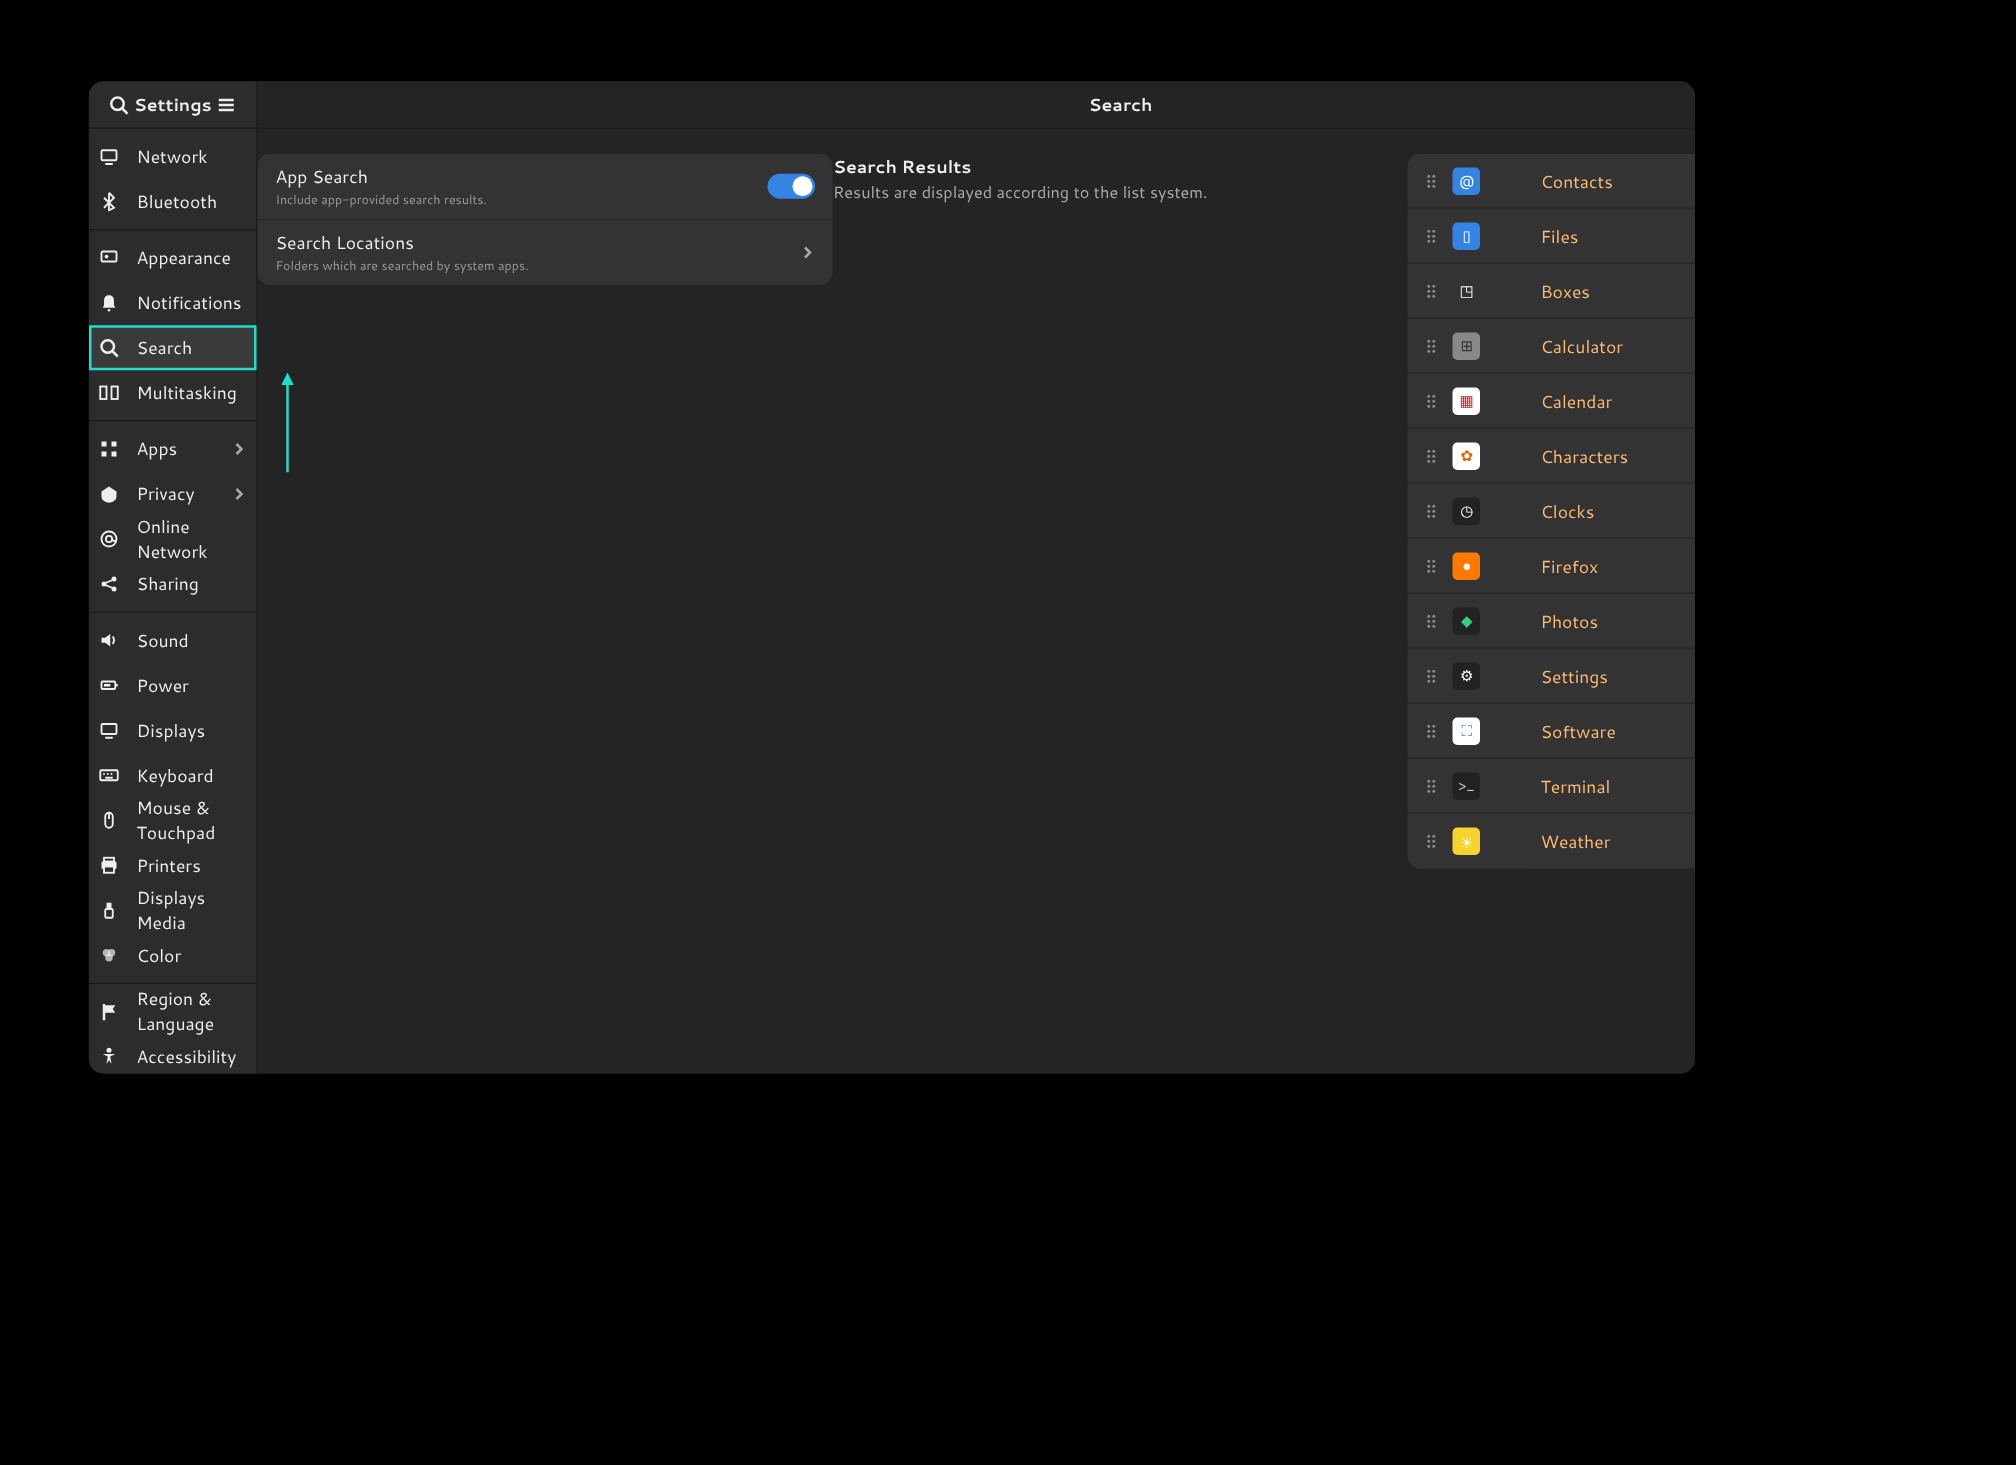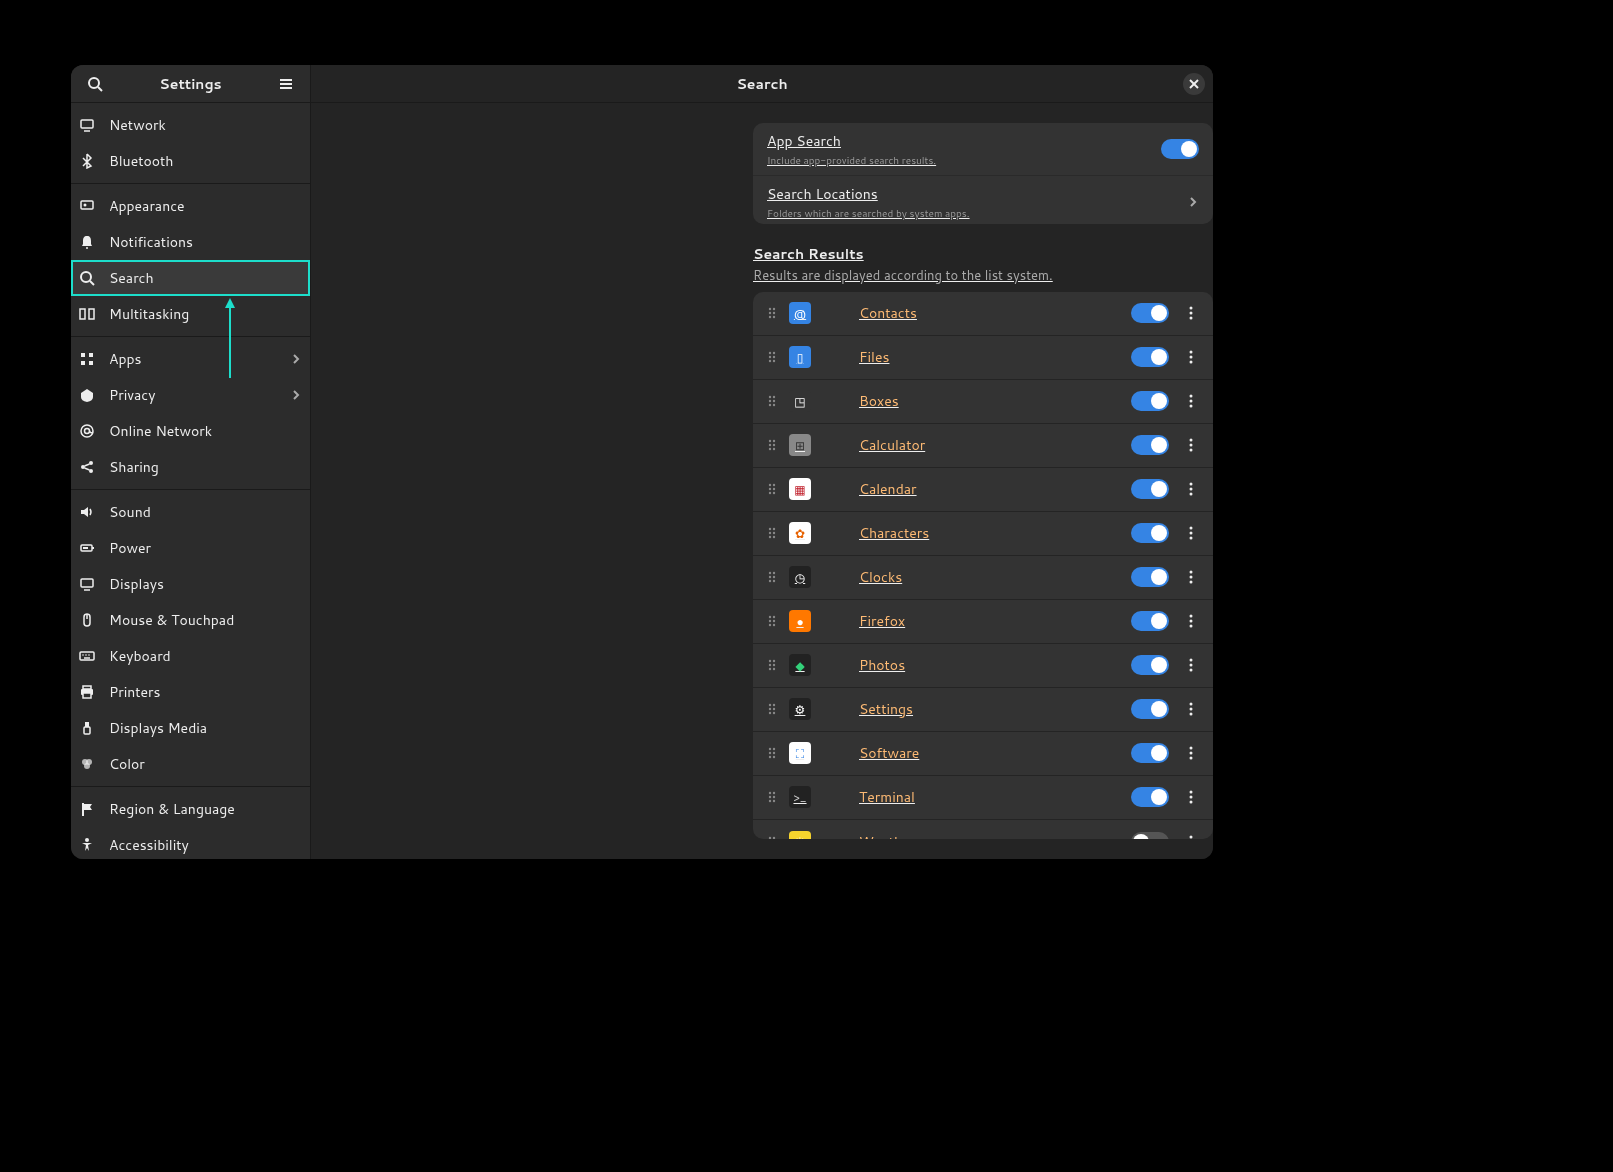--- a/index.html
+++ b/index.html
@@ -11,21 +11,21 @@
   width: 1613px;
   height: 1172px;
   display: flex;
   align-items: flex-start;
   justify-content: flex-start;
 }
 .window {
   position: absolute;
   left: 71px;
   top: 65px;
-  width: 1142px;
+  width: 1285px;
   height: 794px;
   background: #242424;
   border-radius: 12px;
   display: flex;
   overflow: hidden;
   box-shadow: 0 4px 20px rgba(0,0,0,0.5);
 }
 .sidebar {
   width: 240px;
   background: #2c2c2c;
@@ -104,23 +104,22 @@
   display: flex; align-items: center; justify-content: center;
   cursor: pointer;
   color: #eee;
   font-size: 12px;
 }
 .main-content {
   flex: 1;
   overflow-y: auto;
   padding: 20px 0;
   display: flex;
-  flex-direction: column;
-  align-items: flex-end;
-  text-decoration: underline;
+  flex-direction: row;
+  align-items: flex-start;
 }
 .card {
   width: 460px;
   background: #333333;
   border-radius: 10px;
   overflow: hidden;
   margin-bottom: 20px;
 }
 .card-row {
   display: flex;
@@ -364,37 +363,37 @@
             <svg width="16" height="16" viewBox="0 0 16 16">
               <rect x="2" y="3" width="12" height="8" rx="1" stroke="currentColor" stroke-width="1.5" fill="none"></rect>
               <line x1="5" y1="14" x2="11" y2="14" stroke="currentColor" stroke-width="1.5"></line>
             </svg>
           </span>
           <span>Displays</span>
         </div>
         <div class="sidebar-item">
           <span class="icon">
             <svg width="16" height="16" viewBox="0 0 16 16">
-              <rect x="5" y="2" width="6" height="12" rx="3" stroke="currentColor" stroke-width="1.5" fill="none"></rect>
-              <line x1="8" y1="2" x2="8" y2="7" stroke="currentColor" stroke-width="1.5"></line>
-            </svg>
-          </span>
-          <span>Mouse &amp; Touchpad</span>
-        </div>
-        <div class="sidebar-item">
-          <span class="icon">
-            <svg width="16" height="16" viewBox="0 0 16 16">
               <rect x="1" y="4" width="14" height="8" rx="1" stroke="currentColor" stroke-width="1.5" fill="none"></rect>
               <circle cx="4" cy="7" r="0.8" fill="currentColor"></circle>
               <circle cx="7" cy="7" r="0.8" fill="currentColor"></circle>
               <circle cx="10" cy="7" r="0.8" fill="currentColor"></circle>
               <line x1="5" y1="10" x2="11" y2="10" stroke="currentColor" stroke-width="1.5"></line>
             </svg>
           </span>
           <span>Keyboard</span>
+        </div>
+        <div class="sidebar-item">
+          <span class="icon">
+            <svg width="16" height="16" viewBox="0 0 16 16">
+              <rect x="5" y="2" width="6" height="12" rx="3" stroke="currentColor" stroke-width="1.5" fill="none"></rect>
+              <line x1="8" y1="2" x2="8" y2="7" stroke="currentColor" stroke-width="1.5"></line>
+            </svg>
+          </span>
+          <span>Mouse &amp; Touchpad</span>
         </div>
         <div class="sidebar-item">
           <span class="icon">
             <svg width="16" height="16" viewBox="0 0 16 16">
               <rect x="4" y="2" width="8" height="3" stroke="currentColor" stroke-width="1.5" fill="none"></rect>
               <rect x="2" y="5" width="12" height="6" rx="1" fill="currentColor"></rect>
               <rect x="4" y="9" width="8" height="5" stroke="currentColor" stroke-width="1.5" fill="#2c2c2c"></rect>
             </svg>
           </span>
           <span>Printers</span>

